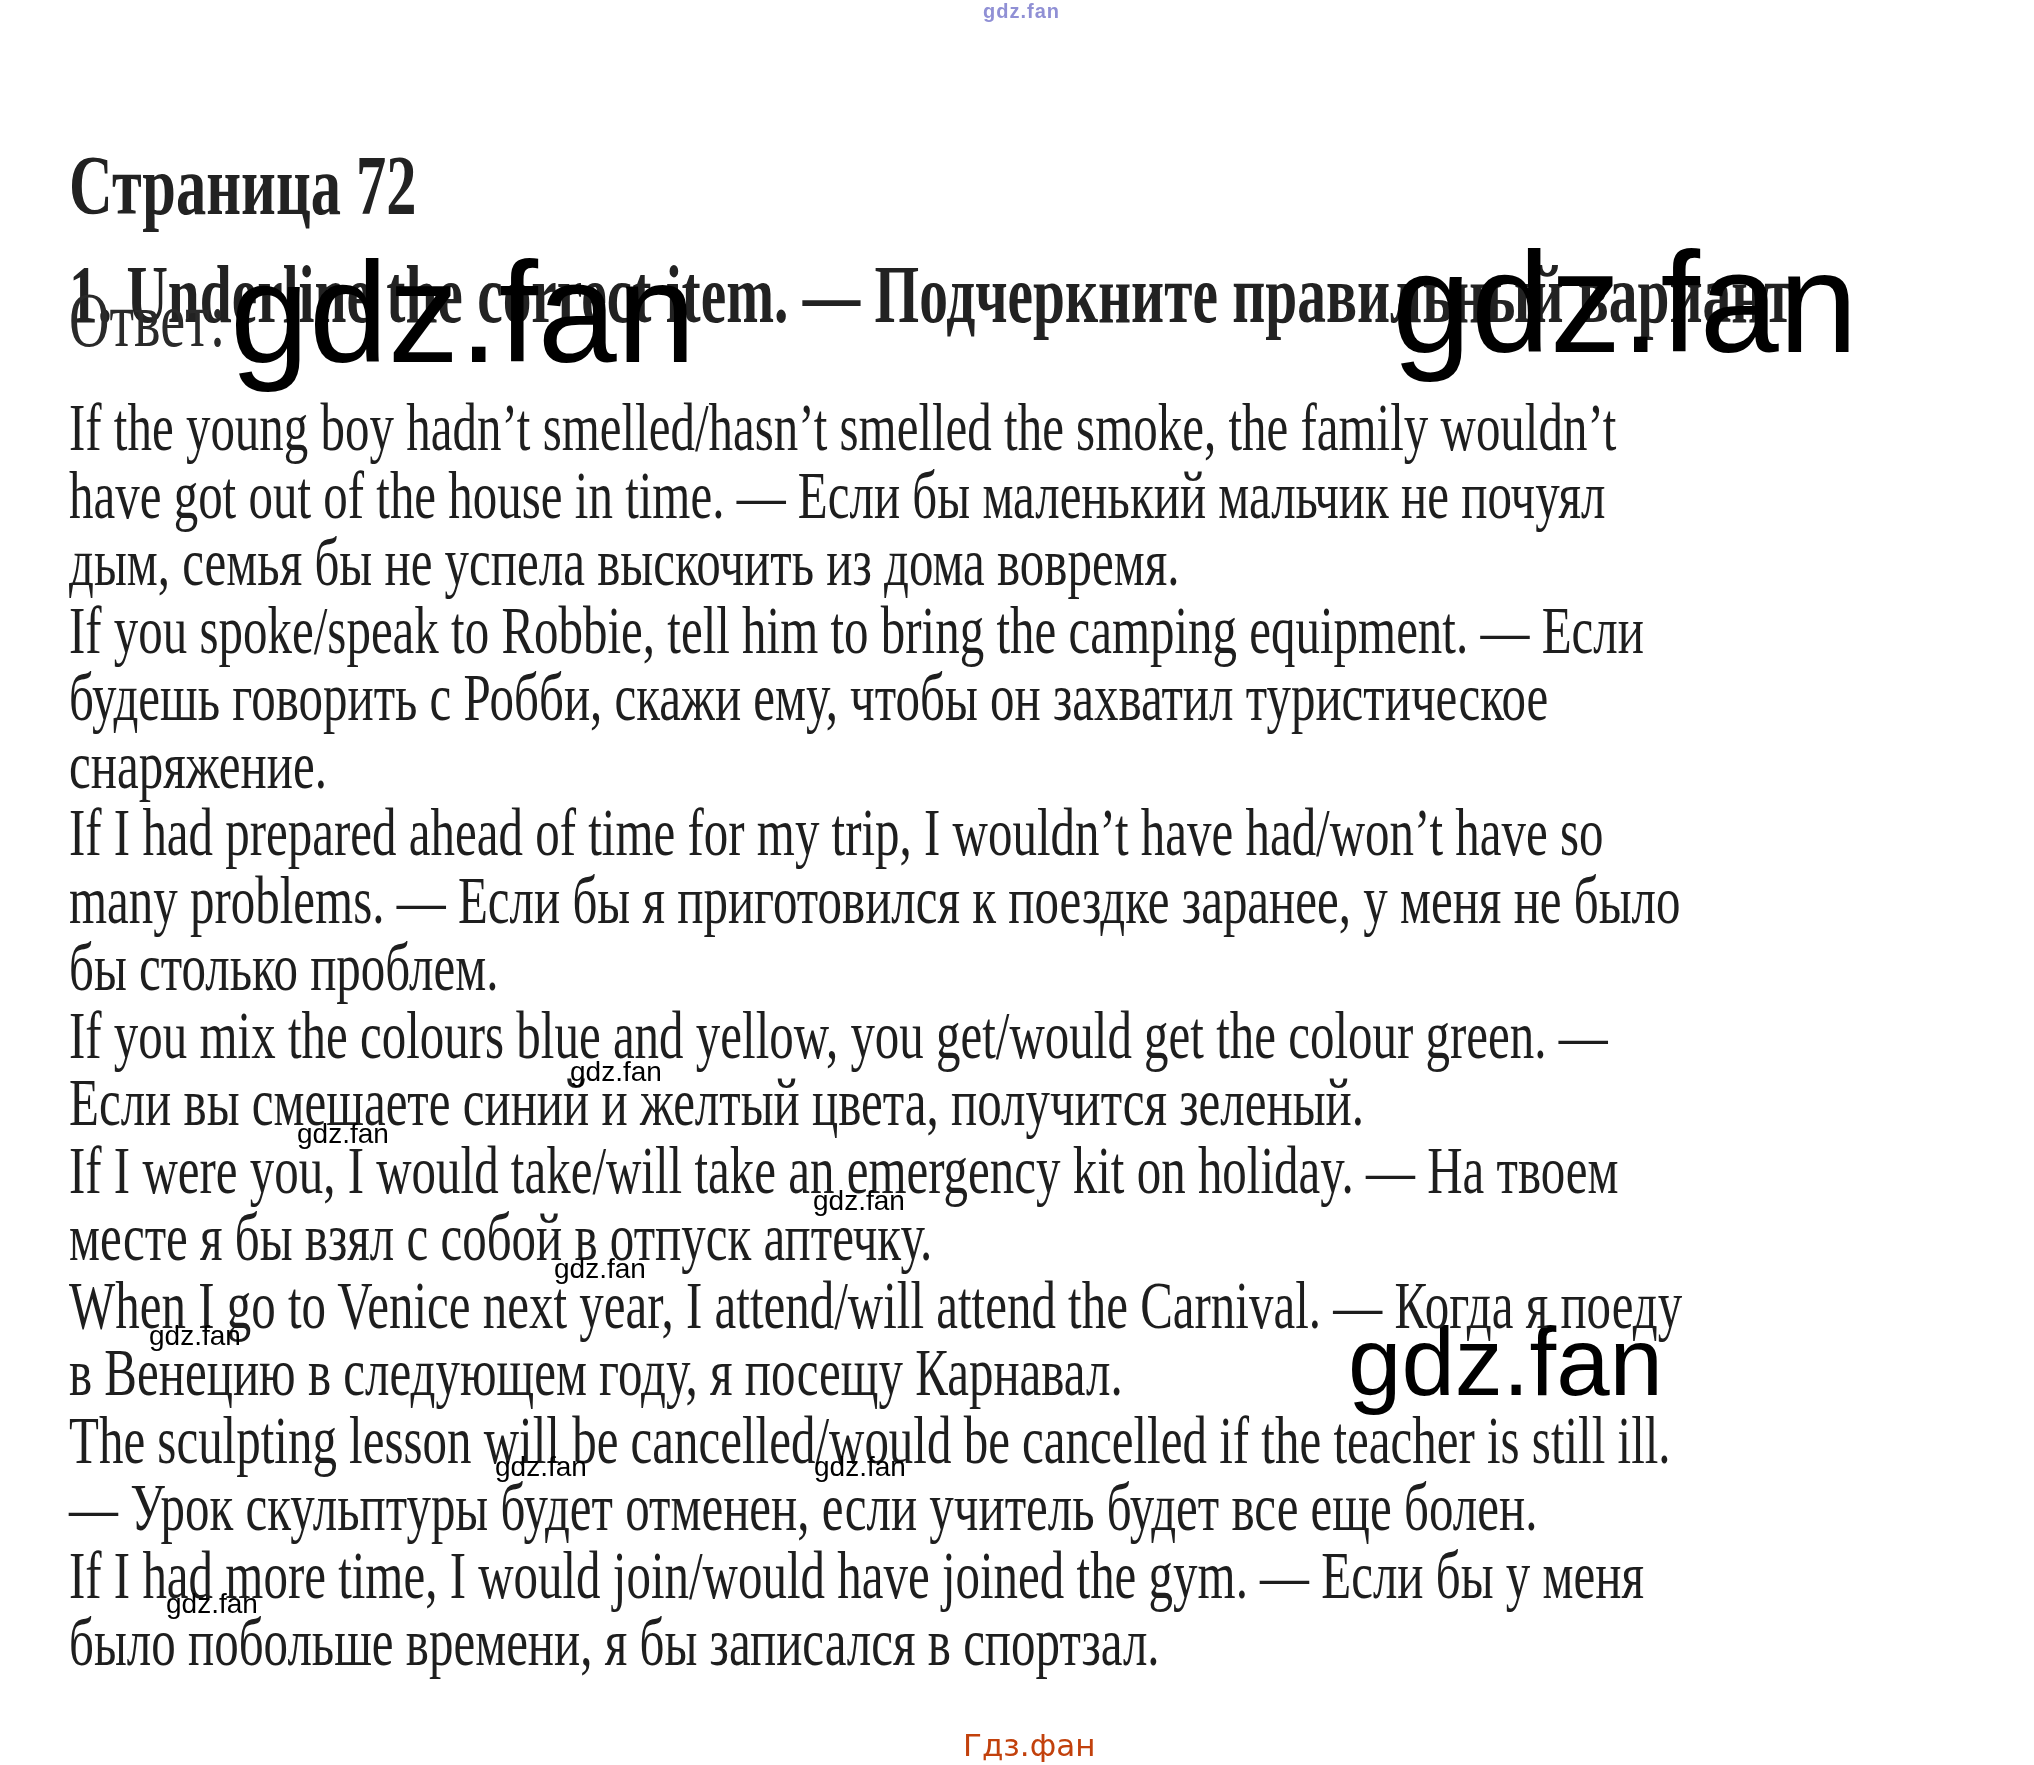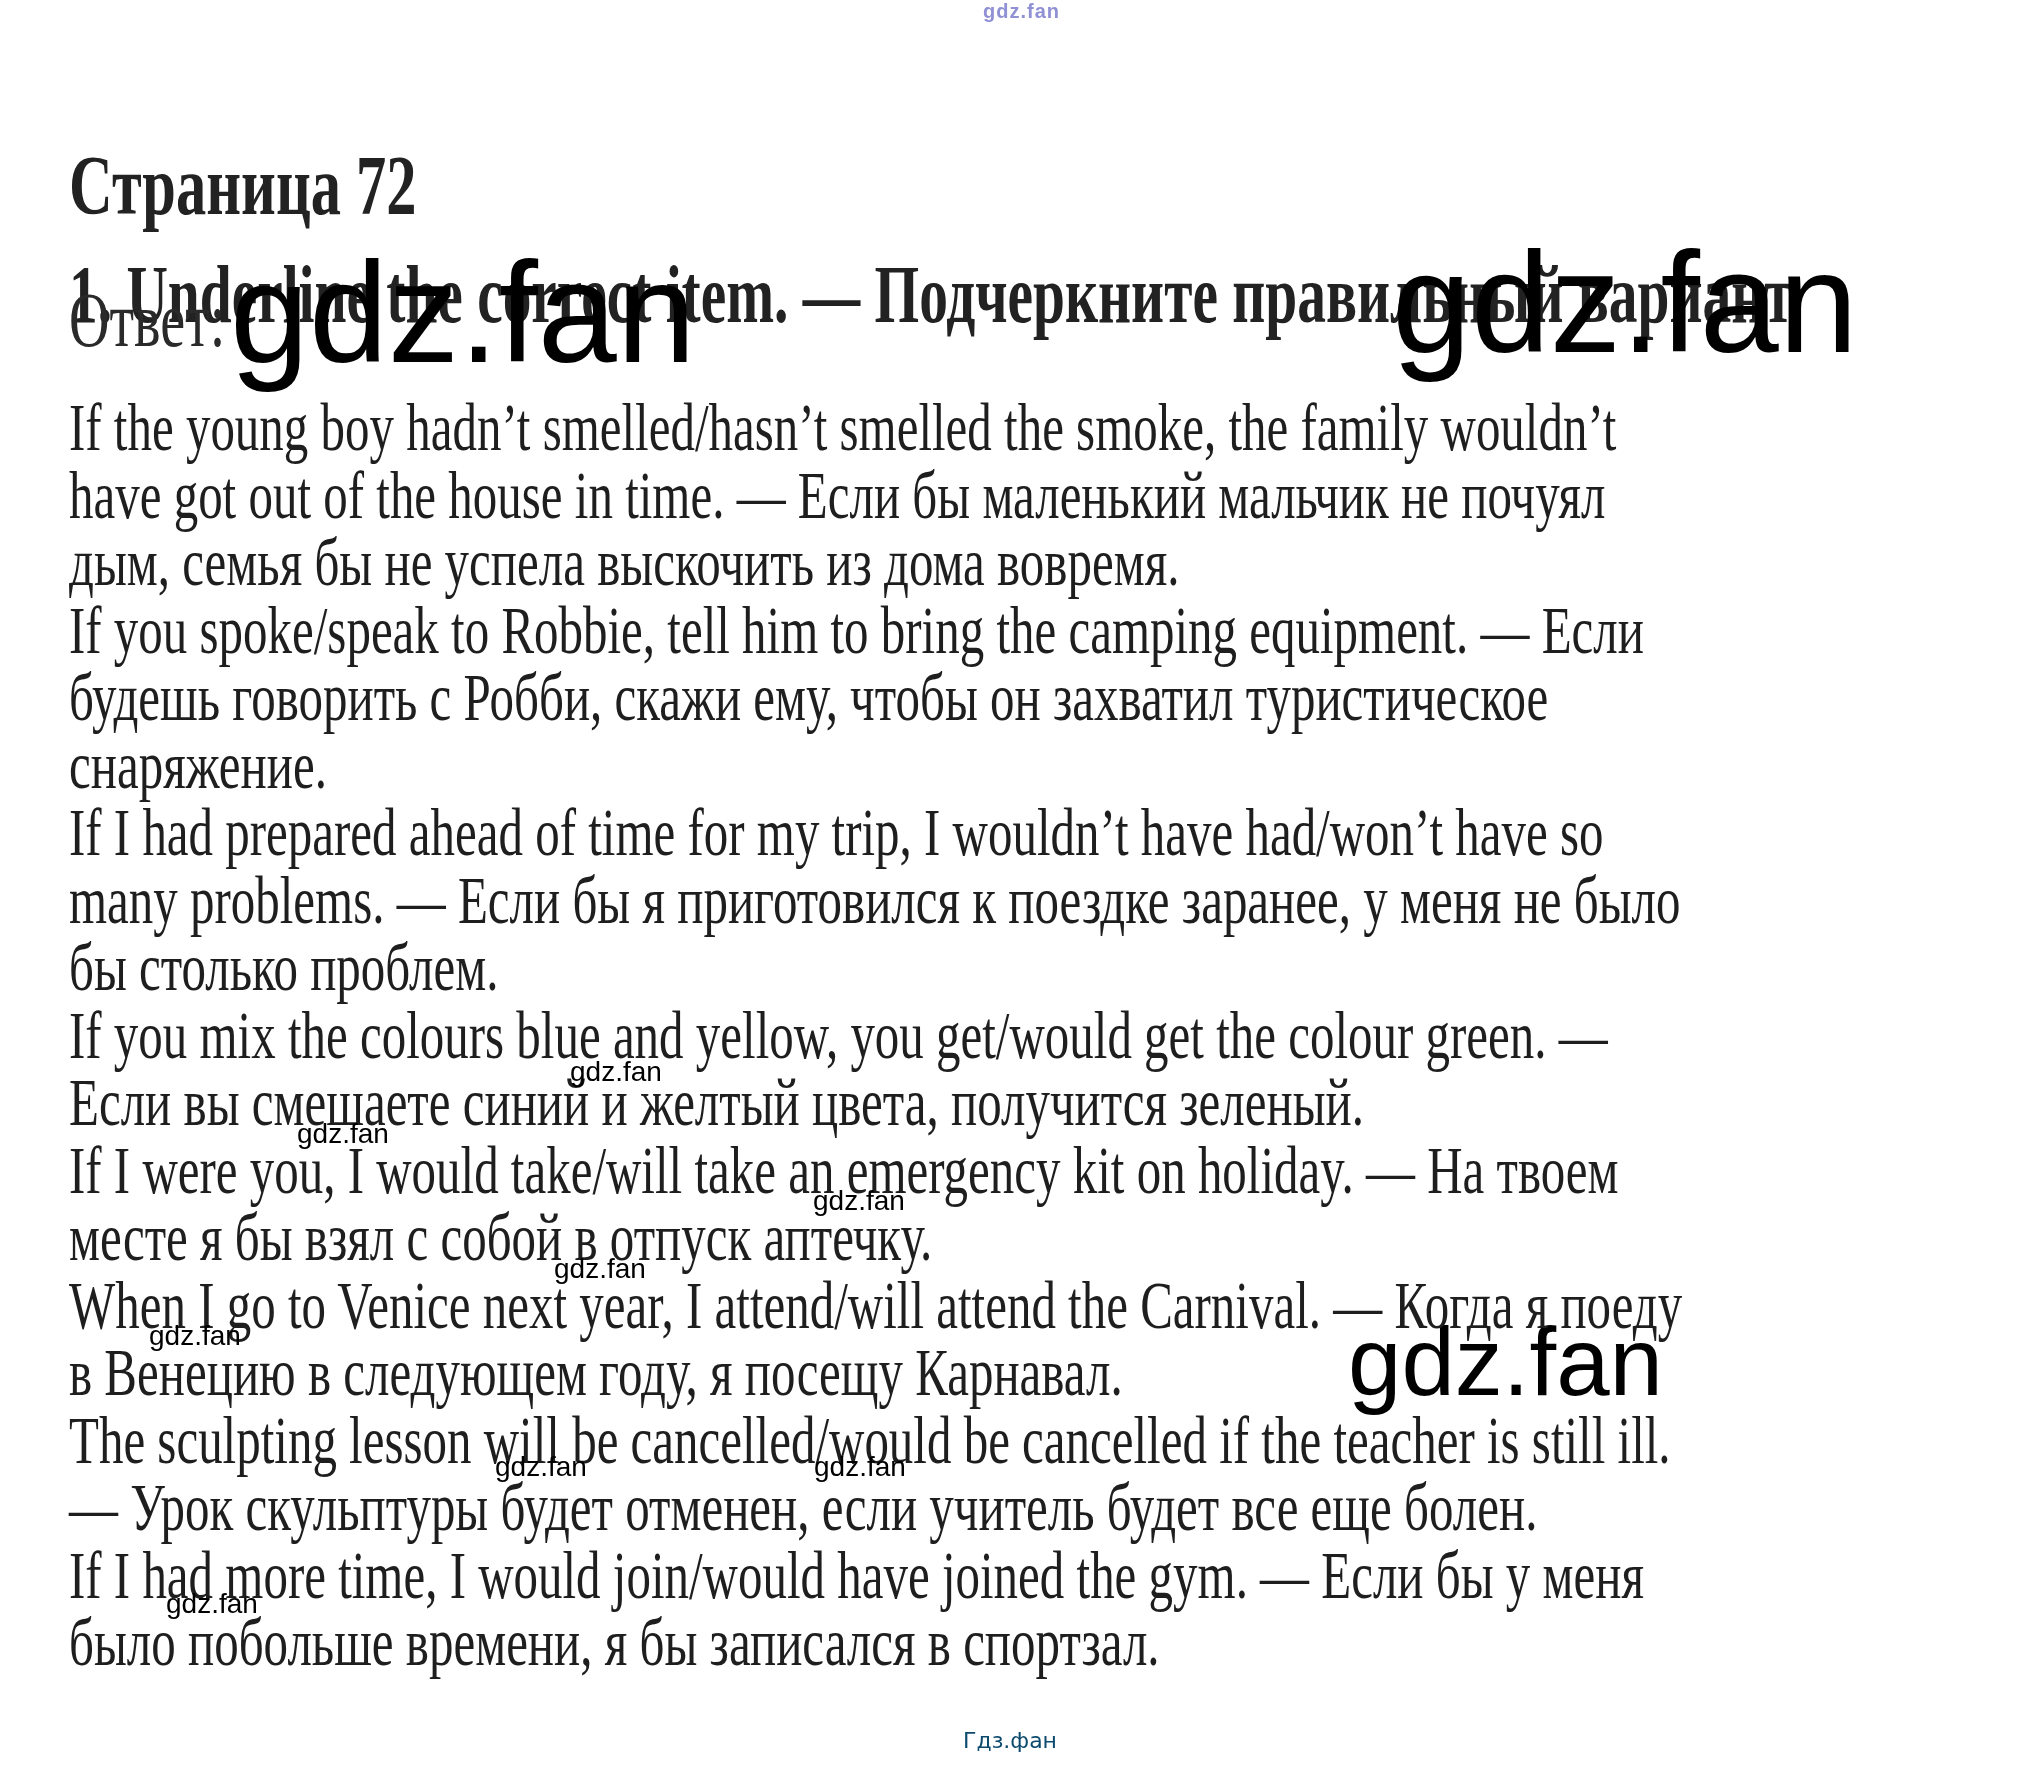--- a/index.html
+++ b/index.html
@@ -45,21 +45,21 @@
   .wm-s2{left:297px;top:1120px;}
   .wm-s3{left:813px;top:1187px;}
   .wm-s4{left:554px;top:1255px;}
   .wm-s5{left:149px;top:1322px;}
   .wm-s6{left:495px;top:1453px;}
   .wm-s7{left:814px;top:1453px;}
   .wm-s8{left:166px;top:1590px;}
   .footer-label{
     left:963px;top:1730px;
     font-family:"DejaVu Sans","Liberation Sans",sans-serif;
-    font-size:22px;color:#0c4a6e;line-height:1;
+    font-size:31px;color:#c2410c;line-height:1;
   }
 </style>
 </head>
 <body>
 
 <div class="page">
 
   <span class="abs wm wm-top" style="color: rgb(144, 144, 213);">gdz.fan</span>
 
   <h1 class="abs page-title squeeze">Страница 72</h1>

